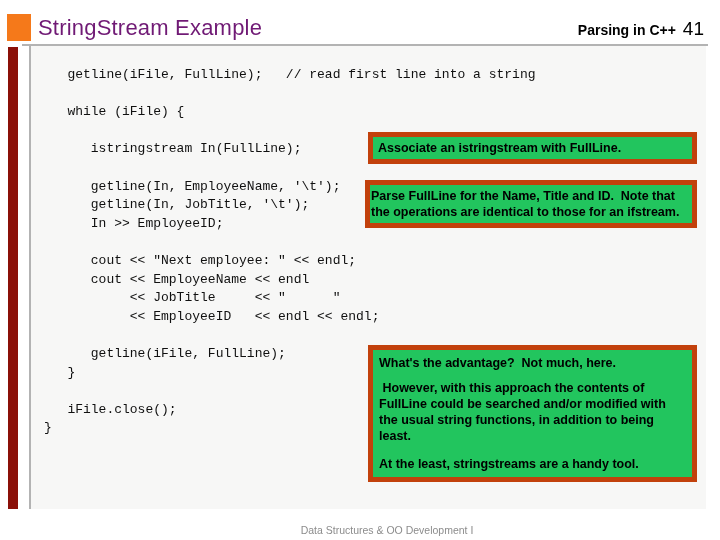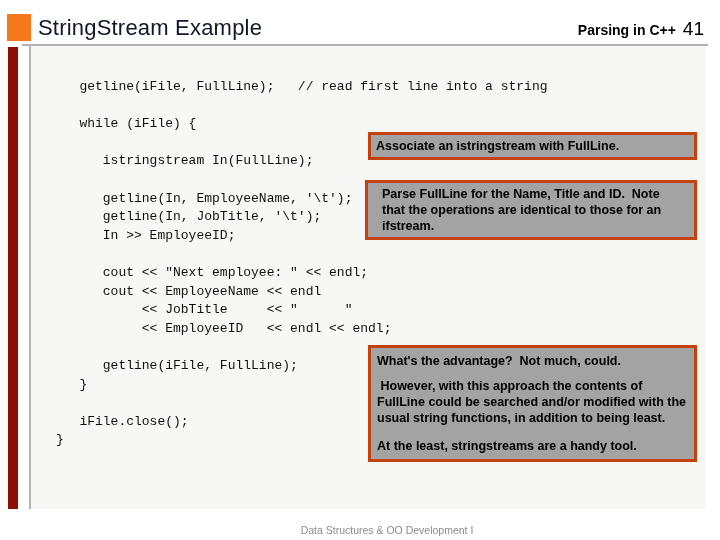--- a/index.html
+++ b/index.html
@@ -10,21 +10,21 @@
   }
   .slide { position: absolute; inset: 0; width: 720px; height: 540px; }
 
   
   .orange-sq {
     position: absolute; left: 7px; top: 14px;
     width: 24px; height: 27px; background: #F5791A;
   }
   .title {
     position: absolute; left: 38px; top: 15px; margin: 0;
-    font-size: 22px; font-weight: 400; color: #0f172a;
+    font-size: 22px; font-weight: 400; color: #701a75;
     letter-spacing: 0.2px; white-space: nowrap;
   }
   .header-right {
     position: absolute; right: 16px; top: 18px;
     display: flex; align-items: baseline; gap: 7px; white-space: nowrap; text-align: right;
   }
   .context { font-size: 14px; font-weight: 700; color: #000; }
   .page-num { font-size: 19px; font-weight: 400; color: #000; }
 
   .top-rule {
@@ -37,36 +37,36 @@
   }
   .content {
     position: absolute; left: 29px; top: 46px;
     width: 677px; height: 463px;
     background: #F7F7F6; border-left: 2px solid #B3B3B3;
     box-sizing: border-box;
   }
 
   
   .code {
-    position: absolute; left: 44px; top: 66px; margin: 12px;
+    position: absolute; left: 44px; top: 66px; margin: 0;
     font-family: "Liberation Mono", "DejaVu Sans Mono", monospace;
     font-size: 13px; line-height: 18.6px; color: #101010;
     white-space: pre;
   }
 
   
   .box {
     position: absolute; box-sizing: border-box;
-    background: #a3a3a3; border: 3px solid #c2410c;
+    background: #22c55e; border: 5px solid #c2410c;
     font-size: 12.5px; font-weight: 700; color: #000;
     line-height: 16px;
   }
   .box-text { white-space: pre-wrap; }
   .box1 { left: 368px; top: 132px; width: 329px; padding: 3px 5px; }
-  .box2 { left: 365px; top: 180px; width: 332px; padding: 3px 14px; }
+  .box2 { left: 365px; top: 180px; width: 332px; padding: 3px 1px; }
   .box3 { left: 368px; top: 345px; width: 329px; padding: 5px 6px; }
   .box3 p { margin: 0 0 9px 0; white-space: pre-wrap; }
   .box3 p:last-child { margin-bottom: 0; margin-top: 12px; }
 
   
   .footer {
     position: absolute; left: 0; top: 524px; width: 720px;
     text-align: center; font-size: 10.5px; color: #8C8C8C; padding-left: 27px;
   }
 </style>
@@ -110,20 +110,20 @@
 
   <div class="box box1">
     <span class="box-text">Associate an istringstream with FullLine.</span>
   </div>
 
   <div class="box box2">
     <span class="box-text">Parse FullLine for the Name, Title and ID.  Note that the operations are identical to those for an ifstream.</span>
   </div>
 
   <div class="box box3">
-    <p>What's the advantage?  Not much, could.</p>
+    <p>What's the advantage?  Not much, here.</p>
     <p> However, with this approach the contents of FullLine could be searched and/or modified with the usual string functions, in addition to being least.</p>
     <p>At the least, stringstreams are a handy tool.</p>
   </div>
 
   <div class="footer">Data Structures &amp; OO Development I</div>
 
 </div>
 
 </body></html>

